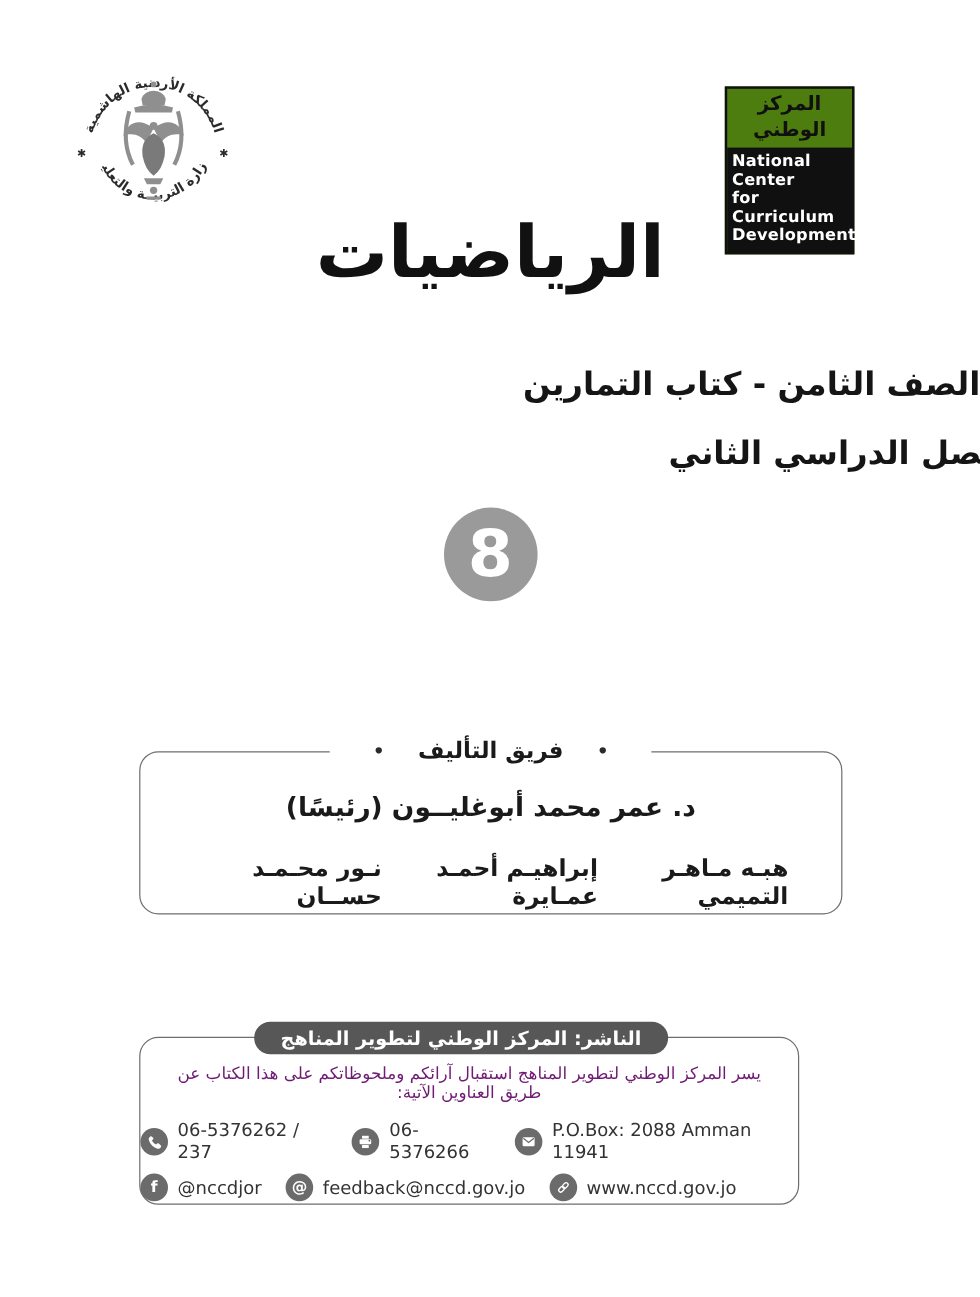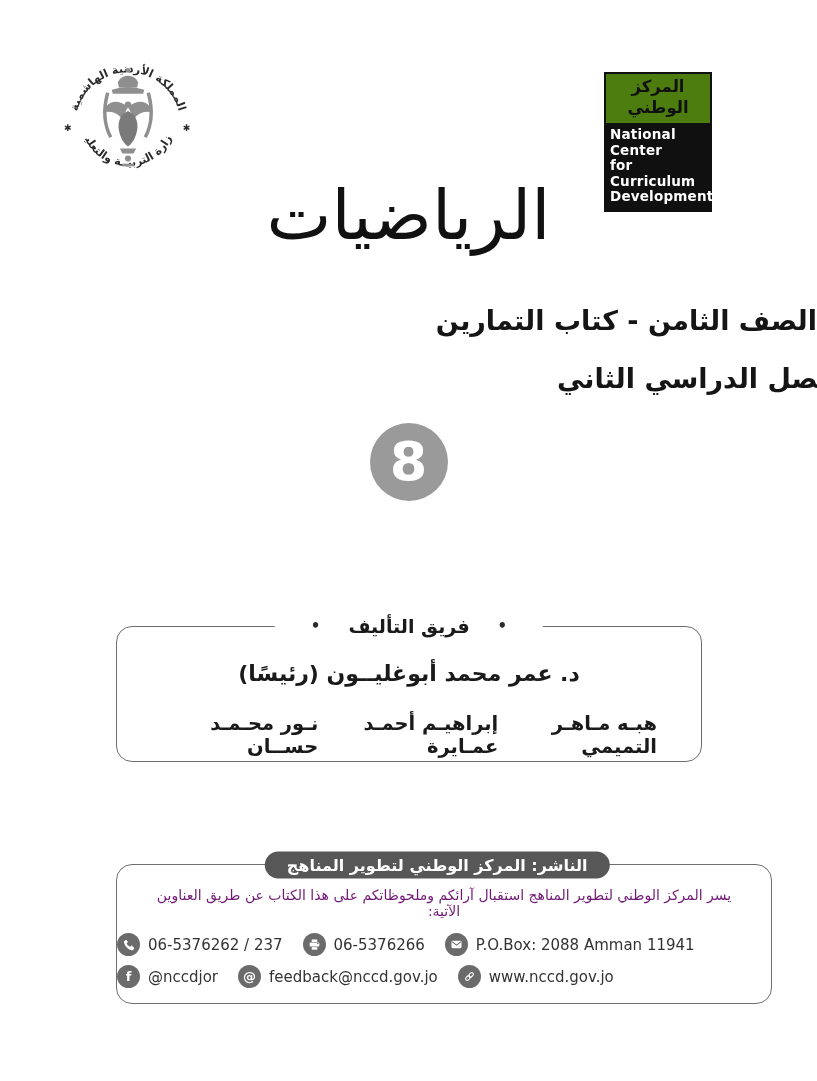--- a/index.html
+++ b/index.html
@@ -17,21 +17,21 @@
   .nccd-logo{
     position:absolute;left:604px;top:72px;width:108px;
     border:2px solid #101010;background:#4d7c0f;box-sizing:border-box;
   }
   .nccd-ar{direction:rtl;text-align:center;font-weight:bold;font-size:16.5px;line-height:1.25;padding:3px 3px 5px;color:#101010;}
   .nccd-en{background:#101010;color:#fff;font-weight:bold;font-size:13.5px;line-height:1.15;padding:4px 4px 5px;letter-spacing:.2px;}
   
   .book-title{
     position:absolute;top:178px;left:0;width:100%;
     direction:rtl;text-align:center;
-    font-size:69px;font-weight:normal;color:#111;
+    font-size:60px;font-weight:bold;color:#111;
     letter-spacing:0;line-height:1.1;
   }
   .subtitle{position:absolute;left:0;width:100%;direction:rtl;font-weight:bold;color:#151515;}
   .subtitle-1{top:305px;font-size:27px;}
   .subtitle-2{top:363px;font-size:27px;padding-left:40px;}
   
   .grade-badge{
     position:absolute;top:423px;left:50%;transform:translateX(-50%);
     width:78px;height:78px;border-radius:50%;
     background:#9a9a9a;color:#ffffff;
@@ -51,21 +51,21 @@
   }
   .authors-box-title .dot{color:#2a2a2a;font-size:15px;padding:0 28px;}
   .chairman{direction:rtl;text-align:center;margin-top:34px;font-size:22px;font-weight:bold;color:#1a1a1a;}
   .members{
     display:flex;direction:rtl;justify-content:space-between;
     padding:0 44px;margin-top:26px;
     font-size:19.5px;font-weight:bold;color:#1a1a1a;
   }
   
   .publisher-box{
-    position:absolute;left:116px;top:864px;width:656px;height:140px;
+    position:absolute;left:116px;top:864px;width:550px;height:140px;
     border:1.4px solid #6e6e6e;border-radius:16px;box-sizing:border-box;
   }
   .publisher-pill{
     position:absolute;top:0;left:50%;transform:translate(-52%,-50%);
     background:#575757;color:#ffffff;
     border-radius:15px;padding:4px 22px;
     direction:rtl;white-space:nowrap;
     font-size:16px;font-weight:bold;
   }
   .publisher-message{

